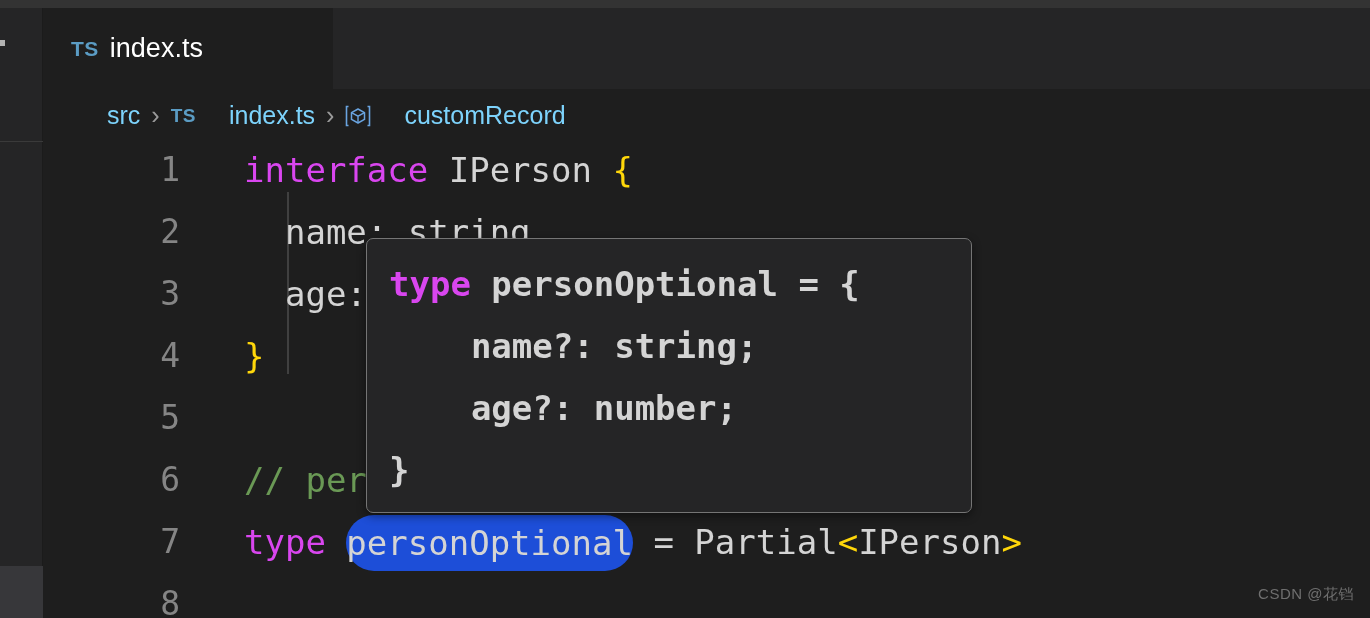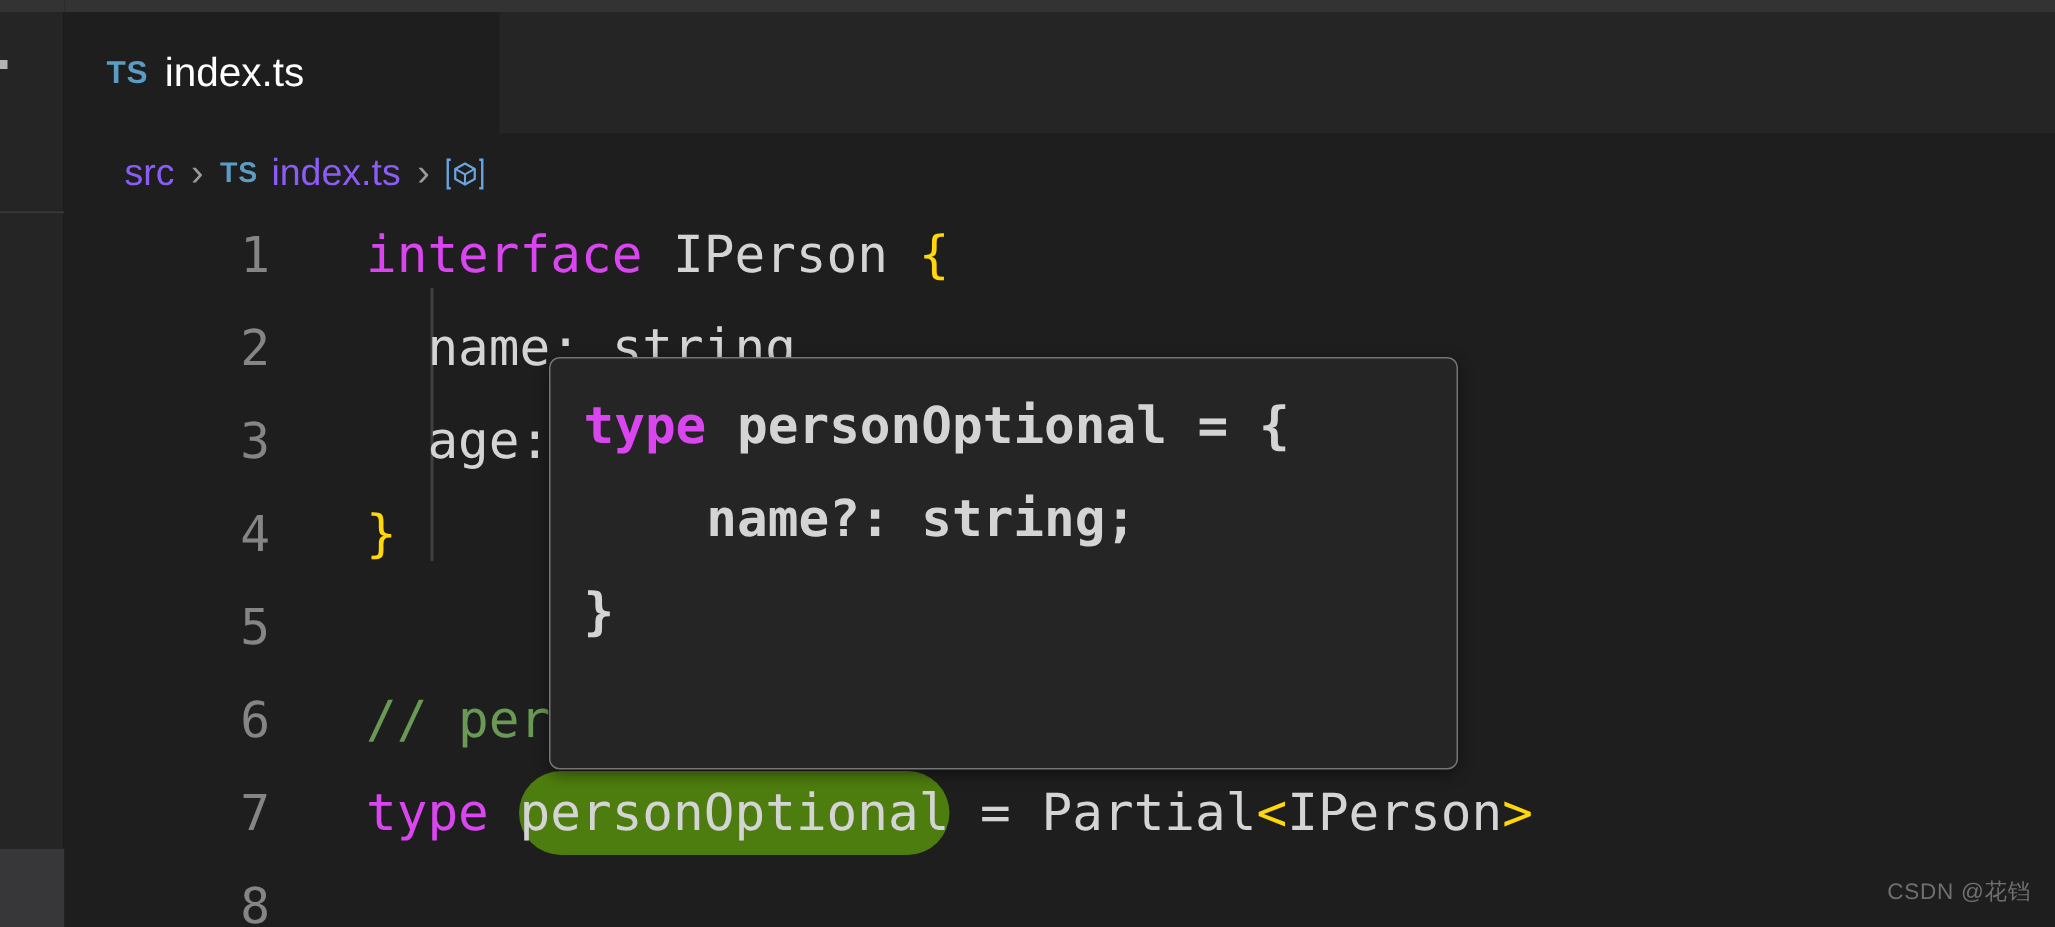--- a/index.html
+++ b/index.html
@@ -114,22 +114,23 @@
     width: 1327px; height: 53px;
     background: #1e1e1e;
     display: flex;
     align-items: center;
     padding-left: 40px;
     box-sizing: border-box;
     white-space: nowrap;
   }
   .crumb {
     font-size: 25px;
-    color: #8b5cf6;
-    line-height: 1;
+    color: #7dd3fc;
+    line-height: 1;
+    margin-left: 24px;
   }
   .crumb-sep {
     font-size: 25px;
     color: #9a9a9a;
     margin: 0 11px;
     line-height: 1;
     font-weight: 300;
   }
   .crumb-ts {
     font-size: 19px;
@@ -189,21 +190,21 @@
   }
 
   .tok-kw    { color: #d946ef; }
   .tok-type  { color: #d4d4d4; }
   .tok-brace { color: #ffd70a; }
   .tok-angle { color: #ffd70a; }
   .tok-plain { color: #d4d4d4; }
   .tok-comment { color: #6a9955; }
 
   .word-highlight {
-    background: #4d7c0f;
+    background: #1d4ed8;
     display: inline-block;
     height: 56px;
     line-height: 56px;
     vertical-align: middle;
     margin-top: -3px;
     border-radius: 28px;
   }
 
   
   .hover-widget {
@@ -269,39 +270,41 @@
     <span class="crumb">index.ts</span>
     <span class="crumb-sep">›</span>
     <span class="crumb-symbol-icon">
       <svg width="26" height="26" viewBox="0 0 26 26" aria-hidden="true">
         <path d="M3.5 3.5 L1.5 3.5 L1.5 22.5 L3.5 22.5" stroke="#6aa4e0" stroke-width="1.6" fill="none"></path>
         <path d="M22.5 3.5 L24.5 3.5 L24.5 22.5 L22.5 22.5" stroke="#6aa4e0" stroke-width="1.6" fill="none"></path>
         <path d="M13 6 L19.5 9.6 L19.5 16.4 L13 20 L6.5 16.4 L6.5 9.6 Z" stroke="#6aa4e0" stroke-width="1.5" fill="none" stroke-linejoin="round"></path>
         <path d="M6.5 9.6 L13 13.2 L19.5 9.6 M13 13.2 L13 20" stroke="#6aa4e0" stroke-width="1.4" fill="none"></path>
       </svg>
     </span>
+    <span class="crumb">customRecord</span>
   </div>
 
   <div class="editor">
     <div class="indent-guide"></div>
     <div id="code-lines">
         <div class="code-line" style="top: -3px;"><span class="lineno">1</span><span class="linetext"><span class="tok-kw">interface </span><span class="tok-type">IPerson </span><span class="tok-brace">{</span></span></div>
         <div class="code-line" style="top: 59px;"><span class="lineno">2</span><span class="linetext"><span class="tok-plain">  name: string</span></span></div>
         <div class="code-line" style="top: 121px;"><span class="lineno">3</span><span class="linetext"><span class="tok-plain">  age: number</span></span></div>
         <div class="code-line" style="top: 183px;"><span class="lineno">4</span><span class="linetext"><span class="tok-brace">}</span></span></div>
         <div class="code-line" style="top: 245px;"><span class="lineno">5</span><span class="linetext"></span></div>
         <div class="code-line" style="top: 307px;"><span class="lineno">6</span><span class="linetext"><span class="tok-comment">// personOptional 的属性都是可选的</span></span></div>
         <div class="code-line" style="top: 369px;"><span class="lineno">7</span><span class="linetext"><span class="tok-kw">type </span><span class="tok-plain word-highlight">personOptional</span><span class="tok-plain"> = </span><span class="tok-plain">Partial</span><span class="tok-angle">&lt;</span><span class="tok-plain">IPerson</span><span class="tok-angle">&gt;</span></span></div>
         <div class="code-line" style="top: 431px;"><span class="lineno">8</span><span class="linetext"></span></div>
       </div>
   </div>
 
   <div class="hover-widget">
     <div id="hover-lines">
         <div class="hover-line"><span class="tok-kw">type </span><span class="tok-plain">personOptional = {</span></div>
         <div class="hover-line"><span class="tok-plain">    name?: string;</span></div>
+        <div class="hover-line"><span class="tok-plain">    age?: number;</span></div>
         <div class="hover-line"><span class="tok-plain">}</span></div>
       </div>
   </div>
 
   <div class="watermark">CSDN @花铛</div>
 
 </div>
 
 </body></html>

